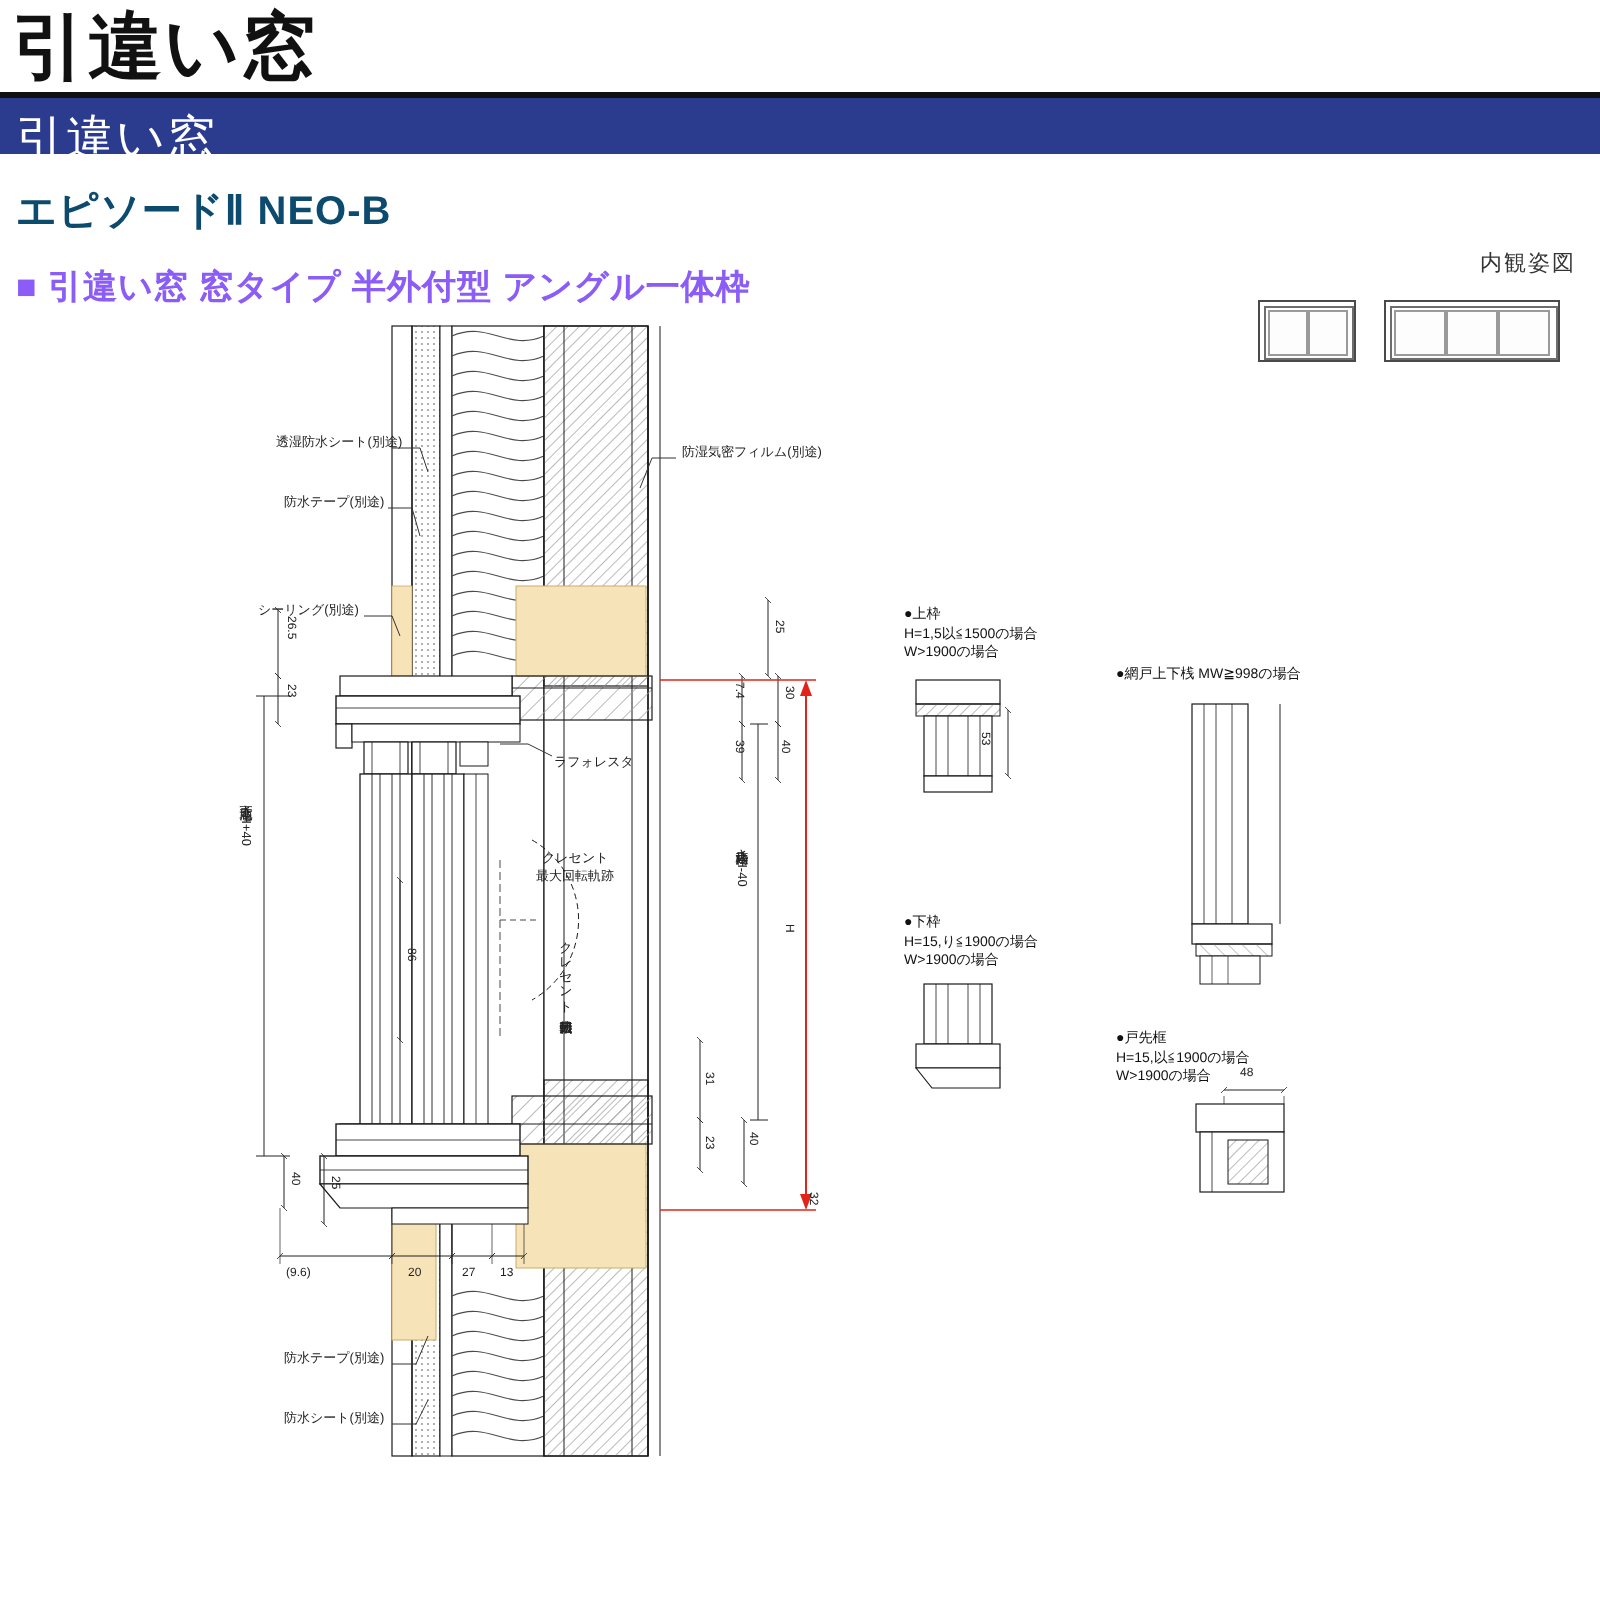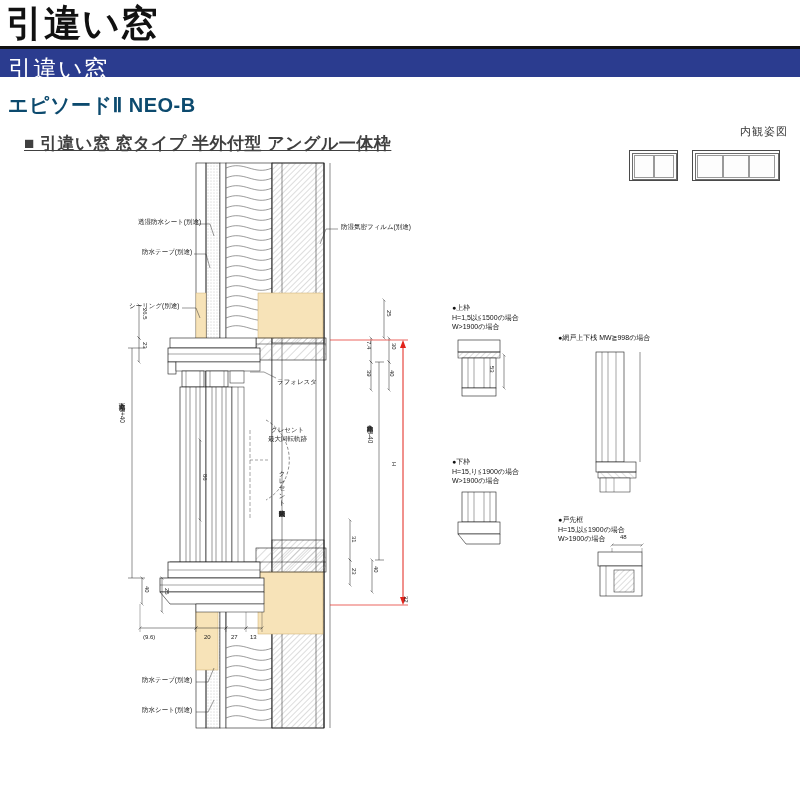--- a/index.html
+++ b/index.html
@@ -56,27 +56,26 @@
     position: absolute;
     left: 8px;
     top: 92px;
     font-size: 20px;
     font-weight: bold;
     color: #0c4a6e;
     letter-spacing: 0.5px;
   }
   .spec-line {
     position: absolute;
-    left: 24px;
+    left: 8px;
     top: 132px;
     font-size: 17px;
     font-weight: bold;
-    color: #404040;
+    color: #8b5cf6;
     letter-spacing: 0.5px;
-    text-decoration: underline;
   }
 
   
   .inner-view-label {
     position: absolute;
     right: 12px;
     top: 124px;
     font-size: 11px;
     color: #333333;
     letter-spacing: 1px;

